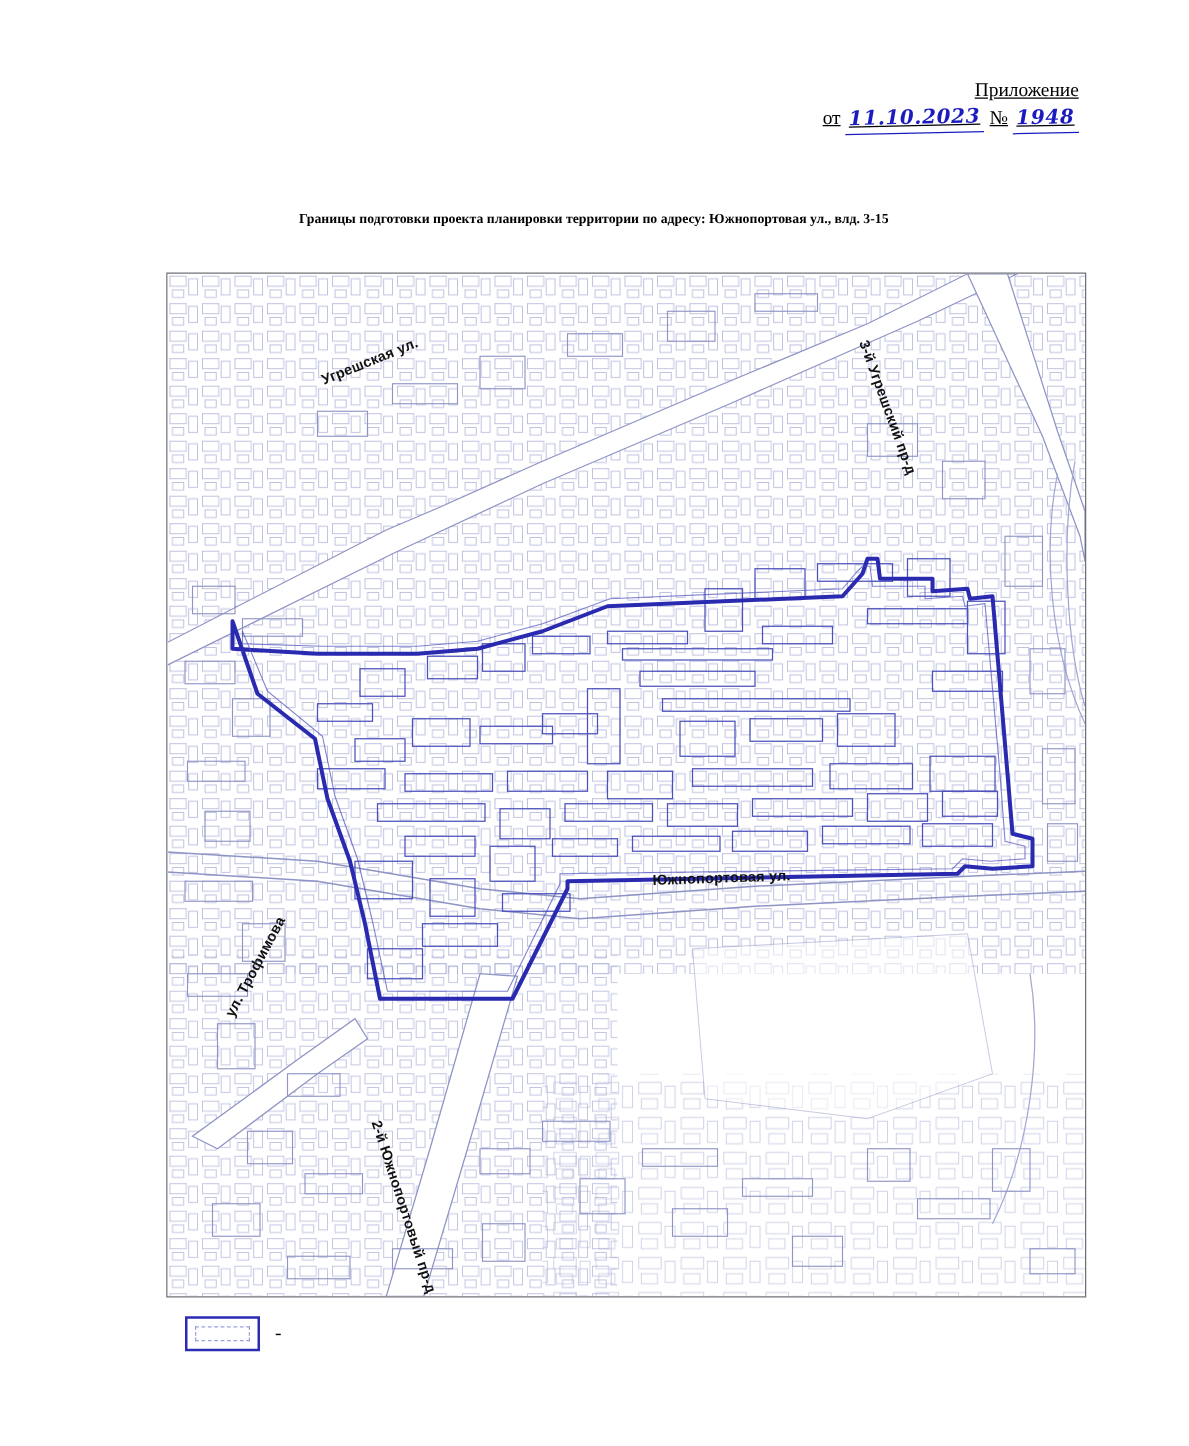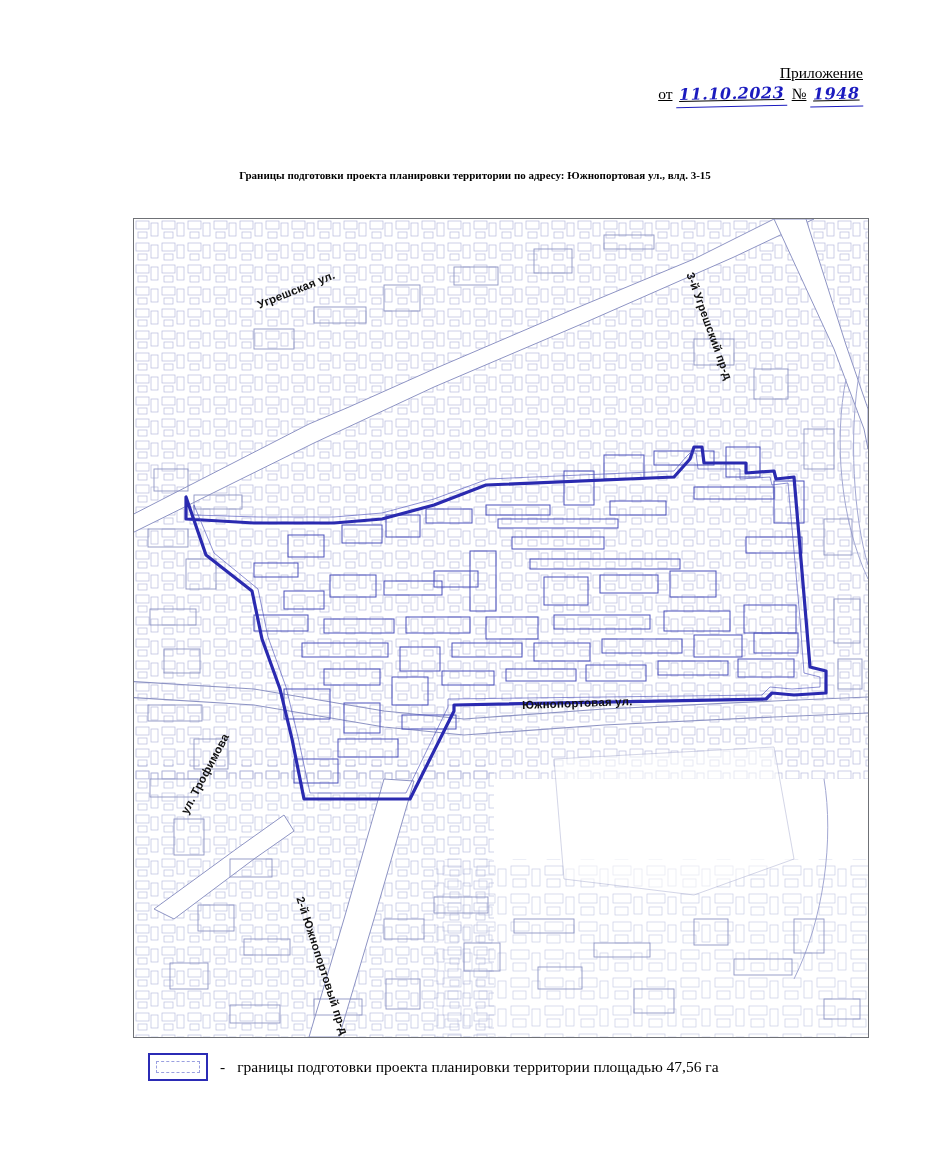--- a/index.html
+++ b/index.html
@@ -301,14 +301,13 @@
   <div class="street-label" style="left:124px; top:80px; transform: rotate(-22deg);">Угрешская ул.</div>
   <div class="street-label" style="left:556px; top:48px; transform: rotate(70deg);">3-й Угрешский пр-д</div>
   <div class="street-label" style="left:388px; top:480px; transform: rotate(-2deg);">Южнопортовая ул.</div>
   <div class="street-label" style="left:50px; top:588px; transform: rotate(-62deg);">ул. Трофимова</div>
   <div class="street-label" style="left:166px; top:672px; transform: rotate(72deg);">2-й Южнопортовый пр-д</div>
 </div>
 
 <div class="legend">
   <div class="legend-swatch"></div>
   <span class="legend-dash">-</span>
-  <span>границы подготовки проекта планировки территории площадью 47,56 га</span>
 </div>
 
 </body></html>

